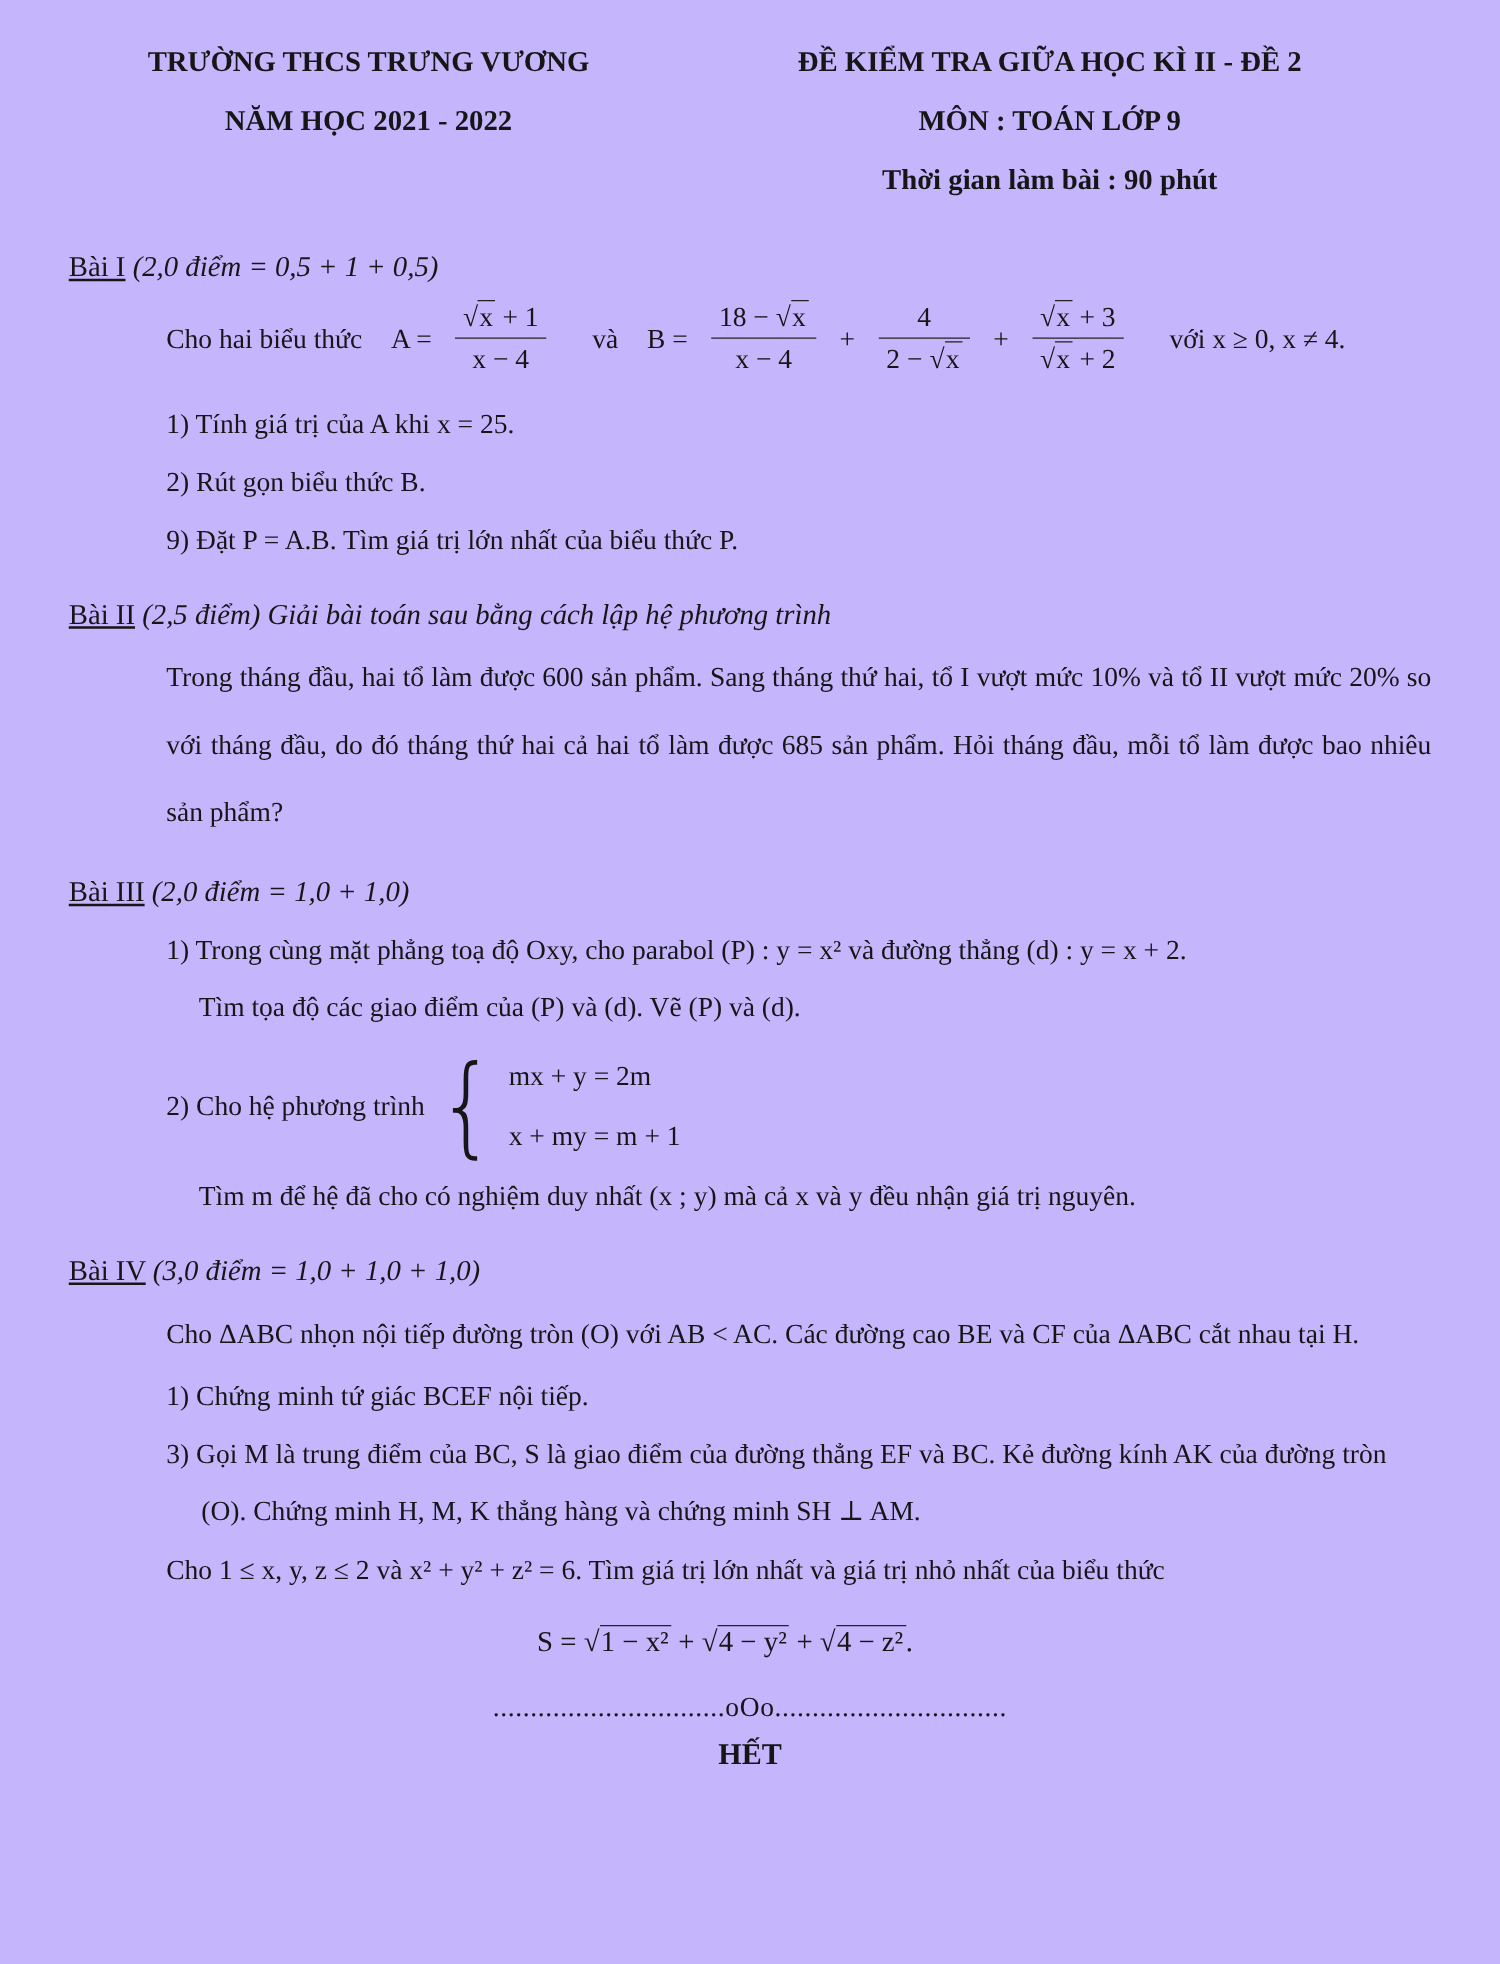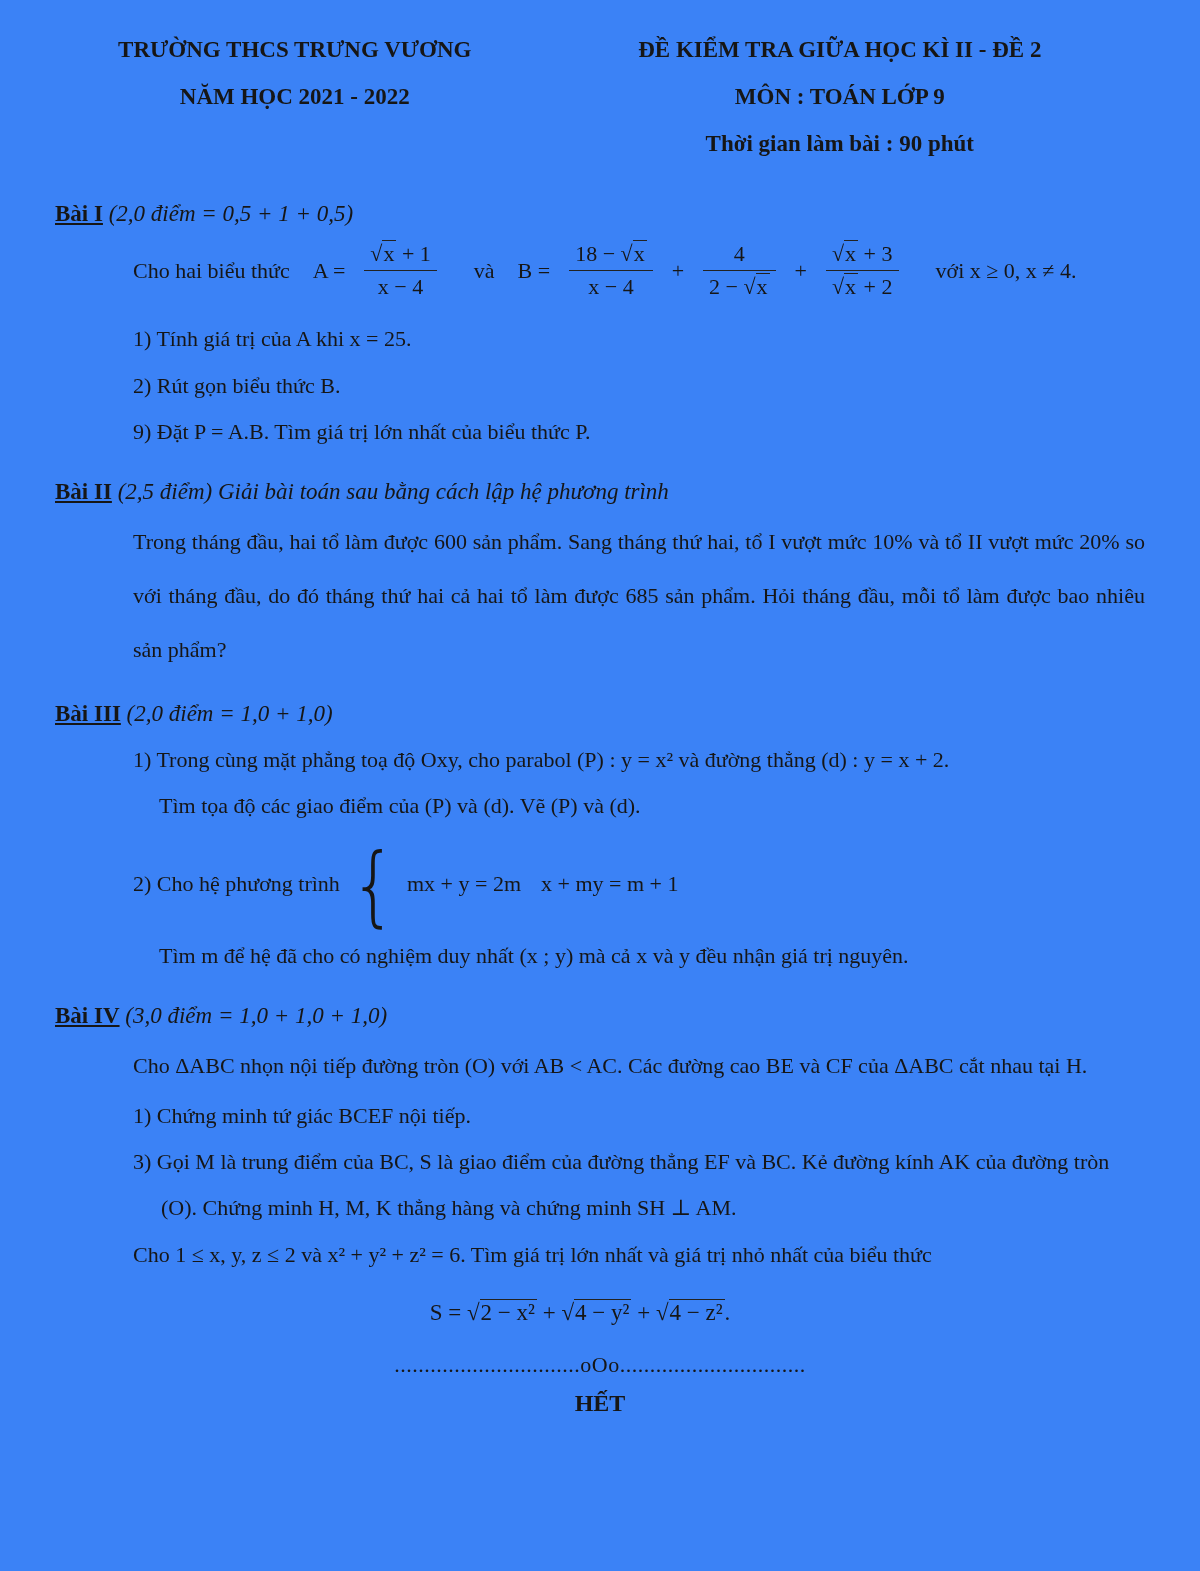--- a/index.html
+++ b/index.html
@@ -5,49 +5,49 @@
   html, body { margin: 0; padding: 0; background: #ffffff; }
   .page {
     position: relative;
     width: 1200px;
     min-height: 1571px;
     box-sizing: border-box;
     padding: 26px 55px 40px 55px;
     font-family: "Liberation Serif", "DejaVu Serif", "DejaVu Sans", serif;
     font-size: 22px;
     color: #161616;
-    background: #3b82f6;
+    background: #c4b5fd;
   }
   
   .exam-header { display: flex; font-weight: bold; font-size: 23px; margin-bottom: 34px; }
   .head-left  { width: 44%; text-align: center; line-height: 2.05; }
   .head-right { width: 56%; text-align: center; line-height: 2.05; }
   
   .bai-head { margin: 24px 0 10px 0; font-size: 23px; }
-  .bai-label { font-weight: bold; text-decoration: underline; text-align: center; }
+  .bai-label { font-weight: normal; text-decoration: underline; text-align: center; }
   .points { font-style: italic; font-weight: normal; }
   
   .item { margin: 0 0 0 78px; line-height: 2.1; }
   .indent2 { margin-left: 104px; }
   .hang { padding-left: 28px; text-indent: -28px; }
   .body-par { margin: 4px 0 0 78px; line-height: 2.45; text-align: justify; }
   
   .formula-row { display: flex; align-items: center; gap: 23px; margin: 14px 0 16px 78px; white-space: nowrap; }
   .mathgrp { display: inline-flex; align-items: center; gap: 5px; }
   .frac { display: inline-block; text-align: center; vertical-align: middle; margin: 0 14px; }
   .frac .num { display: block; border-bottom: 1.6px solid #222; padding: 0 6px 3px 6px; }
   .frac .den { display: block; padding: 3px 6px 0 6px; }
   .rad { border-top: 1.6px solid #222; padding: 0 2px 0 1px; }
   .system-row { display: flex; align-items: center; gap: 10px; margin: 18px 0 12px 78px; }
   .brace {
     font-family: "DejaVu Sans", sans-serif;
     font-size: 74px; font-weight: 300; line-height: 1;
     display: inline-block; transform: scaleY(1.18);
   }
-  .eqs { display: inline-flex; gap: 20px; line-height: 1.25; }
+  .eqs { display: inline-flex; flex-direction: column; gap: 20px; line-height: 1.25; }
   .s-formula { text-align: center; margin: 22px 40px 6px 0; font-size: 23px; }
   
   .separator { text-align: center; margin: 26px 0 2px 0; letter-spacing: 0.5px; }
   .het { text-align: center; font-weight: bold; font-size: 24px; margin: 12px 0 0 0; }
 </style>
 </head>
 <body>
 
 <div class="page">
 
@@ -137,20 +137,20 @@
       <span class="points">(3,0 điểm = 1,0 + 1,0 + 1,0)</span>
     </p>
     <p class="body-par">Cho  ΔABC  nhọn nội tiếp đường tròn (O) với AB &lt; AC.  Các đường cao BE và CF của  ΔABC cắt nhau tại H.</p>
     <p class="item">1) Chứng minh tứ giác BCEF nội tiếp.</p>
     <p class="item hang">3) Gọi M là trung điểm của BC, S là giao điểm của đường thẳng EF và BC. Kẻ đường kính AK của đường tròn (O).  Chứng minh  H, M, K  thẳng hàng và chứng minh  SH ⊥ AM.</p>
   </section>
 
   <section>
     <p class="item">Cho 1 ≤ x, y, z ≤ 2 và x² + y² + z² = 6.  Tìm giá trị lớn nhất và giá trị nhỏ nhất của biểu thức</p>
     <p class="s-formula">
-      <span>S = √</span><span class="rad">2 − x²</span><span> + √</span><span class="rad">4 − y²</span><span> + √</span><span class="rad">4 − z²</span><span>.</span>
+      <span>S = √</span><span class="rad">1 − x²</span><span> + √</span><span class="rad">4 − y²</span><span> + √</span><span class="rad">4 − z²</span><span>.</span>
     </p>
   </section>
 
   <p class="separator">...............................oOo...............................</p>
   <p class="het">HẾT</p>
 
 </div>
 
 </body></html>

